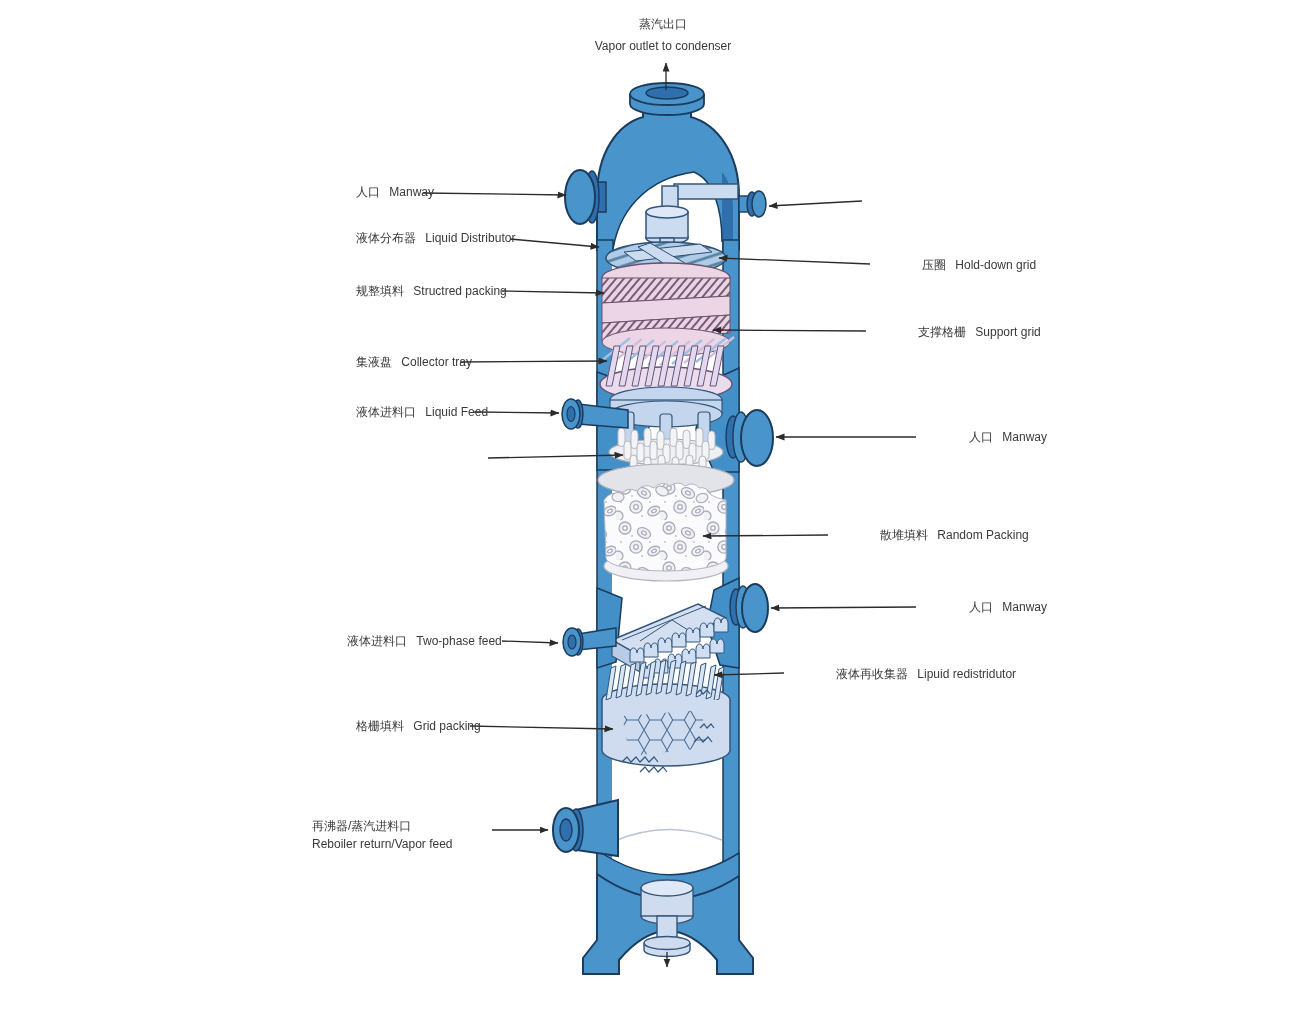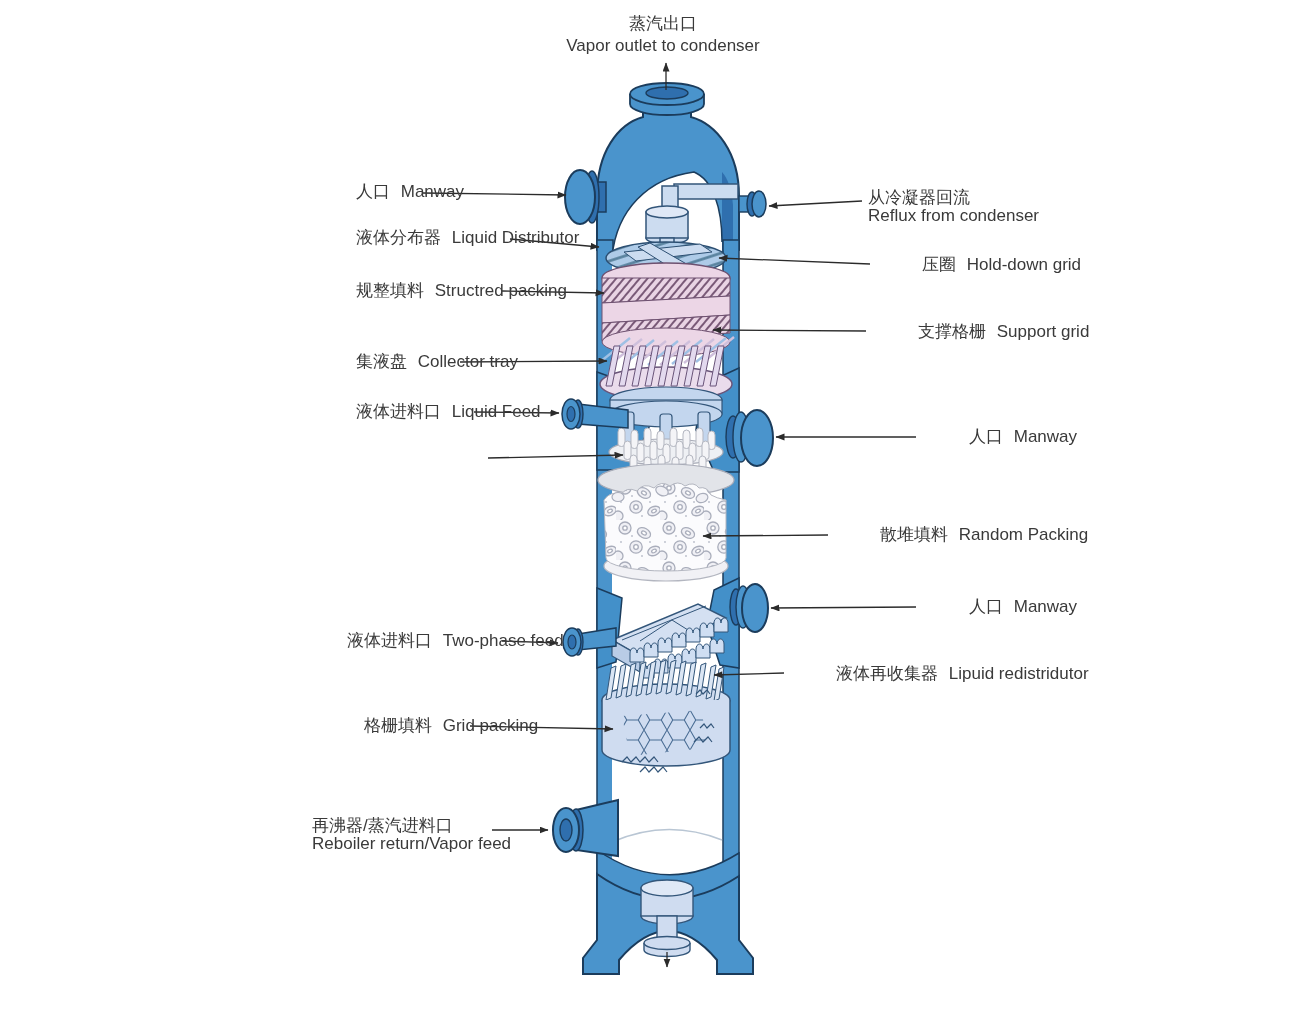--- a/index.html
+++ b/index.html
@@ -1,19 +1,19 @@
 <!DOCTYPE html>
 <html><head>
 <meta charset="utf-8">
 <style>
   html,body{margin:0;padding:0;background:#fff;}
   .page{position:relative;width:1300px;height:1035px;background:#ffffff;overflow:hidden;
         font-family:"Liberation Sans","DejaVu Sans",sans-serif;color:#3a3a3a;}
   .art{position:absolute;left:0;top:0;}
-  .lbl{position:absolute;font-size:17px;line-height:18px;white-space:nowrap;}
+  .lbl{position:absolute;font-size:12px;line-height:18px;white-space:nowrap;}
   .lbl .zh{margin-right:6px;margin-left:44px;}
   .lbl.stack .zh,.lbl.stack .en{display:block;margin:0;}
   .lbl.center{text-align:center;line-height:22px;}
   .lbl.center .zh,.lbl.center .en{display:block;margin:0;}
 </style>
 </head>
 <body>
 
 <div class="page">
 
@@ -315,33 +315,29 @@
   <span class="en">Collector tray</span>
 </div>
 <div class="lbl" style="left:312px;top:403px">
   <span class="zh">液体进料口</span>
   <span class="en">Liquid Feed</span>
 </div>
 <div class="lbl" style="left:303px;top:632px">
   <span class="zh">液体进料口</span>
   <span class="en">Two-phase feed</span>
 </div>
-<div class="lbl" style="left:320px;top:717px">
+<div class="lbl" style="left:312px;top:717px">
   <span class="zh">格栅填料</span>
   <span class="en">Grid packing</span>
 </div>
 <div class="lbl stack" style="left:312px;top:817px">
   <span class="zh">再沸器/蒸汽进料口</span>
   <span class="en">Reboiler return/Vapor feed</span>
 </div>
 
-<div class="lbl stack" style="left:868px;top:189px">
-  <span class="zh">从冷凝器回流</span>
-  <span class="en">Reflux from condenser</span>
-</div>
 <div class="lbl" style="left:878px;top:256px">
   <span class="zh">压圈</span>
   <span class="en">Hold-down grid</span>
 </div>
 <div class="lbl" style="left:874px;top:323px">
   <span class="zh">支撑格栅</span>
   <span class="en">Support grid</span>
 </div>
 <div class="lbl" style="left:925px;top:428px">
   <span class="zh">人口</span>

